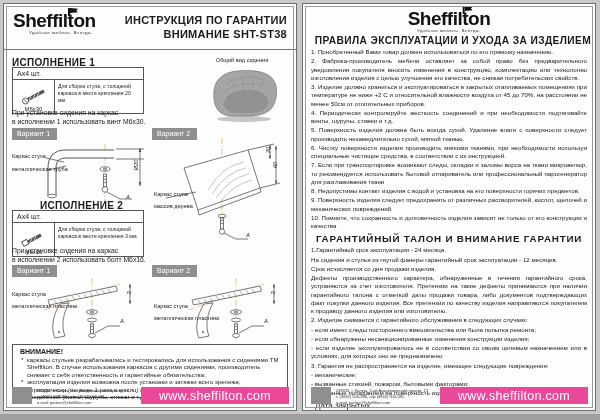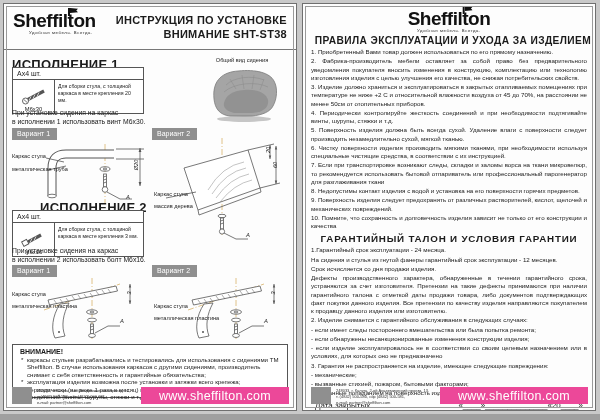--- a/index.html
+++ b/index.html
@@ -19,21 +19,21 @@
   .logo .word { font-size:19px; font-weight:bold; letter-spacing:-0.5px; color:#111; }
   .logo .flag { position:absolute; top:-3px; left:57px; width:8px; height:5px; background:#111;
                 clip-path:polygon(0 0,100% 15%,78% 50%,100% 85%,0 100%); }
   .logo .pole { position:absolute; top:-3px; left:55px; width:1.5px; height:8px; background:#111; }
   .logo .tagline { font-size:4.3px; letter-spacing:0.6px; color:#222; margin-top:1px; text-align:center; width:96px; }
 
   
   .lp-header { position:absolute; top:0; left:0; right:0; height:46px; border-bottom:1px solid #777; }
   .lp-title { position:absolute; top:9px; right:9px; text-align:right; font-weight:bold; font-size:11px; line-height:14px; letter-spacing:0.3px; }
 
-  .sec-heading { font-size:13px; font-weight:600; letter-spacing:0.3px; }
+  .sec-heading { font-size:10px; font-weight:600; letter-spacing:0.3px; }
 
   .parts-table { border:1px solid #555; width:132px; background:#fff; }
   .parts-table .qty-row { border-bottom:1px solid #555; font-size:7px; padding:2px 0 2px 4px; }
   .parts-table .body-row { display:flex; height:33px; }
   .parts-table .cell-icon { width:42px; border-right:1px solid #555; display:flex; flex-direction:column; align-items:center; justify-content:flex-end; padding-bottom:1px; }
   .parts-table .cell-icon .part-label { font-size:5.8px; margin-top:1px; }
   .parts-table .cell-desc { flex:1; font-size:5.2px; line-height:1.35; padding:3px 3px 0 3px; }
 
   .note { font-size:6.8px; line-height:1.3; }
   .caption-sm { font-size:5.6px; }
@@ -82,21 +82,21 @@
   <div class="page" id="left-page">
 
     <div class="lp-header">
       <div class="logo abs" style="left:9px; top:7px;">
         <span class="word">Sheffilton</span>
         <span class="pole"></span>
         <span class="flag"></span>
         <div class="tagline">Удобная мебель. Всегда.</div>
       </div>
       <div class="lp-title">
-        <div>ИНСТРУКЦИЯ ПО УСТАНОВКЕ</div>
+        <div>ИНСТРУКЦИЯ ПО ГАРАНТИИ</div>
         <div>ВНИМАНИЕ SHT-ST38</div>
       </div>
     </div>
 
     <div class="abs sec-heading" style="left:8px; top:53px;">ИСПОЛНЕНИЕ 1</div>
 
     <div class="abs parts-table" style="left:8px; top:63px;">
       <div class="qty-row">Ах4 шт.</div>
       <div class="body-row">
         <div class="cell-icon">
@@ -324,38 +324,37 @@
       <p class="rule">2. Фабрика-производитель мебели оставляет за собой право без предварительного уведомления покупателя вносить изменения в конструкцию, комплектацию или технологию изготовления изделия с целью улучшения его качества, не снижая потребительских свойств.</p>
       <p class="rule">3. Изделие должно храниться и эксплуатироваться в закрытых отапливаемых помещениях при температуре не ниже +2 С и относительной влажности воздуха от 45 до 70%, на расстоянии не менее 50см от отопительных приборов.</p>
       <p class="rule">4. Периодически контролируйте жесткость соединений и при необходимости подтягивайте винты, шурупы, стяжки и т.д.</p>
       <p class="rule">5. Поверхность изделия должна быть всегда сухой. Удаление влаги с поверхности следует производить незамедлительно сухой, мягкой тканью.</p>
       <p class="rule">6. Чистку поверхности изделия производить мягкими тканями, при необходимости используя специальные чистящие средства, в соответствии с их инструкцией.</p>
       <p class="rule">7. Если при транспортировке возникают следы, складки и заломы ворса на ткани микровелюр, то рекомендуется использовать бытовой отпариватель или профессиональный парогенератор для разглаживания ткани</p>
       <p class="rule">8. Недопустимы контакт изделия с водой и установка на его поверхности горячих предметов.</p>
       <p class="rule">9. Поверхность изделия следует предохранять от различных растворителей, кислот, щелочей и механических повреждений.</p>
       <p class="rule">10. Помните, что сохранность и долговечность изделия зависит не только от его конструкции и качества</p>
 
-      <div class="w-title">ГАРАНТИЙНЫЙ ТАЛОН И УСЛОВИЯ ГАРАНТИИ</div>
+      <div class="w-title">ГАРАНТИЙНЫЙ ТАЛОН И ВНИМАНИЕ ГАРАНТИИ</div>
 
       <p class="wline">1.Гарантийный срок эксплуатации - 24 месяца.</p>
       <p class="wline">На сидения и стулья из гнутой фанеры гарантийный срок эксплуатации - 12 месяцев.</p>
       <p class="wline">Срок исчисляется со дня продажи изделия.</p>
       <p class="wline">Дефекты производственного характера, обнаруженные в течении гарантийного срока, устраняются за счет изготовителя. Претензии на такие дефекты принимаются при наличии гарантийного талона с отметкой даты продажи товара, либо документов подтверждающих факт покупки данного изделия. Все претензии по качеству изделия направляются покупателем к продавцу данного изделия или изготовителю.</p>
       <p class="wline">2. Изделие снимается с гарантийного обслуживания в следующих случаях:</p>
       <p class="wline">- если имеет следы постороннего вмешательства или была попытка ремонта;</p>
       <p class="wline">- если обнаружены несанкционированные изменения конструкции изделия;</p>
       <p class="wline">- если изделие эксплуатировалось не в соответствии со своим целевым назначением или в условиях, для которых оно не предназначено</p>
       <p class="wline">3. Гарантия не распространяется на изделие, имеющее следующие повреждения:</p>
       <p class="wline">- механические;</p>
       <p class="wline">- вызванные стихией, пожаром, бытовыми факторами;</p>
       <p class="wline">- вызванные попаданием на поверхность изделий едких веществ и жидкостей.</p>
 
       <div class="date-row">
         <span>Дата закрытых</span>
-        <span>«____»______________«20____»</span>
       </div>
       <div class="stamp-label">Штамп магазина</div>
     </div>
 
     <div class="footer">
       <div class="stamp-box"></div>
       <div class="addr">
         <div>248033, г. Калуга, 2-ой Академический проезд, 13,</div>
         <div>т. (4842) 500-580, с/ф (4842) 500-581,</div>
         <div>e-mail: partner@sheffilton.com</div>

